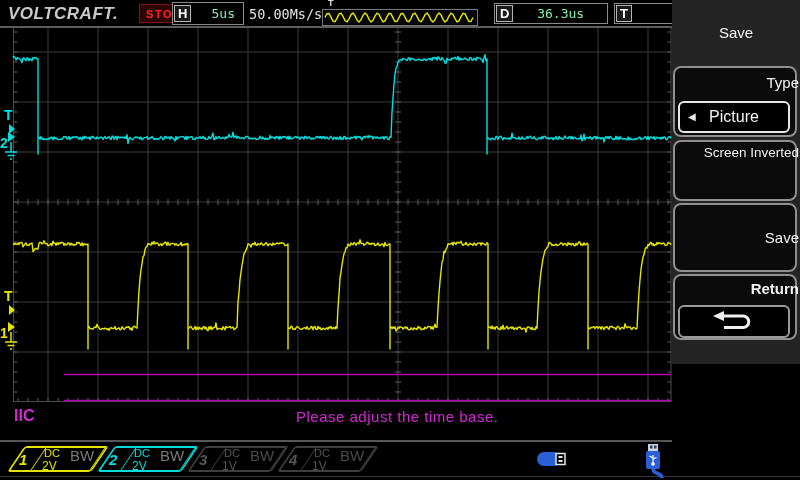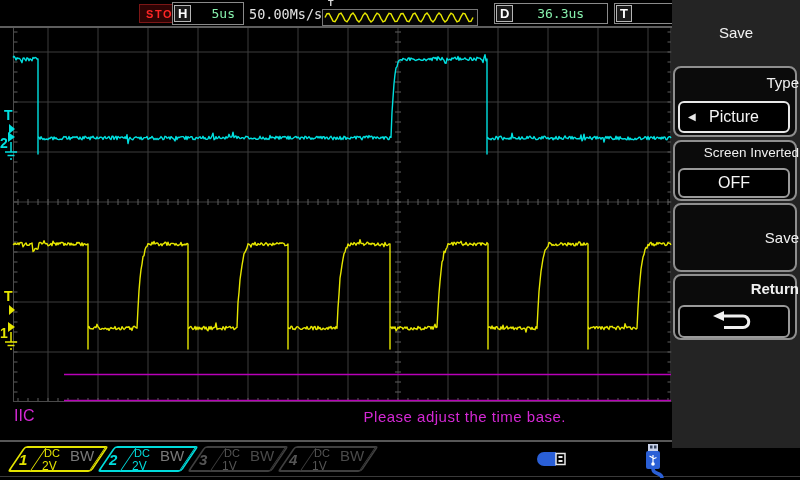--- a/index.html
+++ b/index.html
@@ -19,26 +19,26 @@
   .boxval{flex:1;color:#86efac;font-family:"DejaVu Sans Mono",monospace;font-size:13px;}
   .srate{position:absolute;left:249px;top:6px;color:#e2e2e2;font-size:13.5px;
          font-family:"DejaVu Sans Mono",monospace;}
   .trigpos-label{position:absolute;left:328px;top:-2px;color:#ddd;font-size:9px;font-weight:bold;z-index:5;}
   .trigwavebox{position:absolute;left:322px;top:9px;width:154px;height:15px;border:1px solid #777;
          background:#050505;}
   .topsep{position:absolute;left:0;top:26px;width:672px;height:2px;background:#5d5d5d;z-index:4;}
 
   
   #scope-svg{position:absolute;left:0;top:0;z-index:1;}
-  .scope-msg{position:absolute;left:296px;top:408px;width:270px;text-align:right;color:#d428d4;
+  .scope-msg{position:absolute;left:296px;top:408px;width:270px;text-align:left;color:#d428d4;
          font-size:15px;letter-spacing:.5px;z-index:2;}
-  .decode-label{position:absolute;left:14px;top:407px;color:#d428d4;font-size:16px;z-index:2;}
+  .decode-label{position:absolute;left:14px;top:407px;color:#d428d4;font-size:16px;z-index:2;font-weight:bold;}
 
   
-  .sidebar{position:absolute;left:672px;top:0;width:128px;height:448px;background:#242424;z-index:5;}
+  .sidebar{position:absolute;left:672px;top:0;width:128px;height:364px;background:#242424;z-index:5;}
   .menu-title{position:absolute;left:0;top:24px;width:128px;text-align:center;color:#f2f2f2;font-size:15px;}
   .menu-box{position:absolute;left:1px;width:124px;box-sizing:border-box;border:2px solid #8f8f8f;
          border-radius:8px;background:#0b0b0b;}
   .menu-label{position:absolute;left:0;width:124px;text-align:right;color:#f0f0f0;font-size:15px;white-space:nowrap;}
   .menu-value{position:absolute;left:6px;width:112px;height:32px;box-sizing:border-box;border:2px solid #9a9a9a;
          border-radius:6px;background:#000;display:flex;align-items:center;justify-content:center;
          color:#f5f5f5;font-size:16px;}
   .menu-value.selected{border-color:#e8e8e8;}
   .sel-arrow{position:absolute;left:8px;top:8px;font-size:10px;color:#e8e8e8;}
   .page-indicator{position:absolute;left:0;top:430px;width:128px;text-align:center;color:#f0f0f0;font-size:15px;}
@@ -419,20 +419,21 @@
       <polygon points="8,350 8,360 15,355" fill="#e6e600"></polygon>
       <line x1="11" y1="360" x2="11" y2="370" stroke="#e6e600" stroke-width="1.5"></line>
       <line x1="5" y1="370" x2="17" y2="370" stroke="#e6e600" stroke-width="1.5"></line>
       <line x1="7.5" y1="373.5" x2="14.5" y2="373.5" stroke="#e6e600" stroke-width="1.5"></line>
       <line x1="10" y1="377" x2="12" y2="377" stroke="#e6e600" stroke-width="1.5"></line>
     </svg>
   <div class="decode-label">IIC</div>
   <div class="scope-msg">Please adjust the time base.</div>
 
   <div class="topbar">
+    <div class="brand">VOLTCRAFT.</div>
     <div class="stopbadge">STOP</div>
     <div class="infobox" style="left:172px;top:2px;width:70px;height:21px;">
       <span class="boxletter">H</span>
       <span class="boxval" style="text-align:right;padding-right:8px;">5us</span>
     </div>
     <div class="srate">50.00Ms/s</div>
     <div class="trigpos-label">T</div>
     <div class="trigwavebox">
       <svg id="trigwave-svg" width="152" height="13">
           <path d="M2,6.5 L4,2.7 L6,2.5 L8,6.1 L10,10.1 L12,10.7 L14,7.3 L16,3.1 L18,2.2 L20,5.4 L22,9.6 L24,10.9 L26,8.0 L28,3.7 L30,2.0 L32,4.6 L34,9.0 L36,11.0 L38,8.7 L40,4.3 L42,2.0 L44,4.0 L46,8.4 L48,11.0 L50,9.3 L52,5.0 L54,2.1 L56,3.4 L58,7.6 L60,10.8 L62,9.9 L64,5.7 L66,2.3 L68,2.9 L70,6.9 L72,10.5 L74,10.3 L76,6.5 L78,2.7 L80,2.5 L82,6.1 L84,10.1 L86,10.7 L88,7.3 L90,3.1 L92,2.2 L94,5.4 L96,9.6 L98,10.9 L100,8.0 L102,3.7 L104,2.0 L106,4.6 L108,9.0 L110,11.0 L112,8.7 L114,4.3 L116,2.0 L118,4.0 L120,8.4 L122,11.0 L124,9.3 L126,5.0 L128,2.1 L130,3.4 L132,7.6 L134,10.8 L136,9.9 L138,5.7 L140,2.3 L142,2.9 L144,6.9 L146,10.5 L148,10.3 L150,6.5 " stroke="#e8e800" stroke-width="1.4" fill="none"></path>
@@ -455,23 +456,20 @@
     <div class="menu-box" style="top:66px;height:71px;">
       <div class="menu-label" style="top:6px;">Type</div>
     </div>
     <div class="menu-value selected" style="top:101px;">
       <span class="sel-arrow">◀</span>
       <span>Picture</span>
     </div>
 
     <div class="menu-box" style="top:140px;height:61px;">
       <div class="menu-label" style="top:3px;font-size:13.5px;">Screen Inverted</div>
-    </div>
-    <div class="menu-value" style="top:168px;height:30px;">
-      <span>OFF</span>
     </div>
 
     <div class="menu-box" style="top:203px;height:69px;">
       <div class="menu-label" style="top:24px;">Save</div>
     </div>
 
     <div class="menu-box" style="top:274px;height:66px;">
       <div class="menu-label" style="top:4px;font-weight:bold;">Return</div>
     </div>
     <div class="menu-value" style="top:305px;height:33px;">

